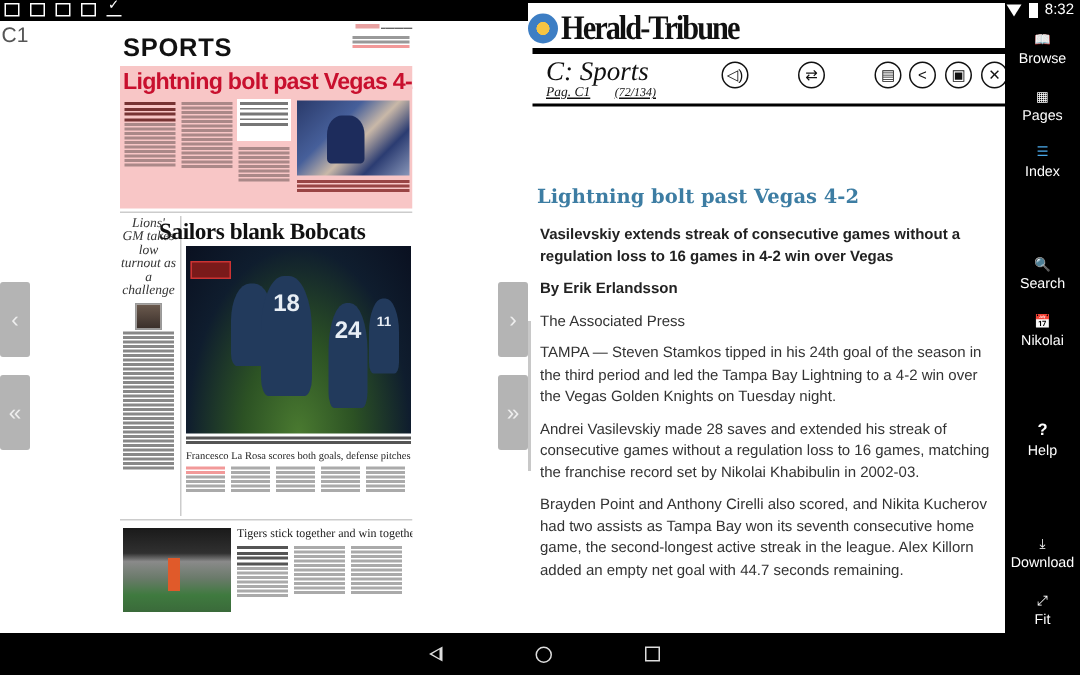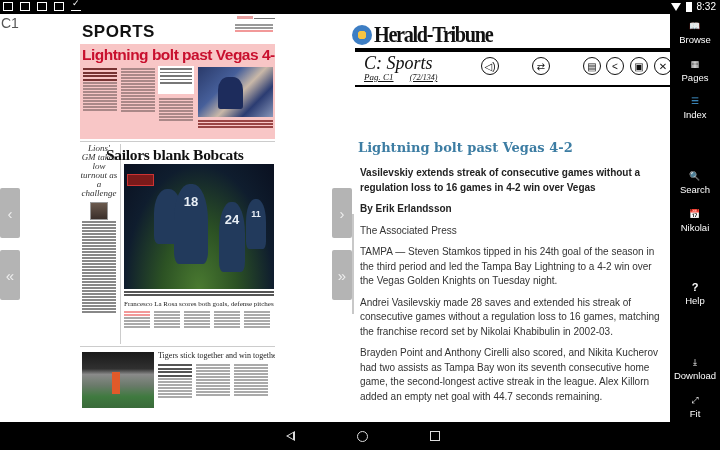--- a/index.html
+++ b/index.html
@@ -43,40 +43,40 @@
 
   .p-side { position: absolute; left: 0; top: 128px; width: 38px; height: 200px; }
   .p-side-head { font-style: italic; font-size: 9px; line-height: 9px; color: #333; text-align: center; }
   .p-side-photo { width: 18px; height: 18px; margin: 4px auto 1px; background: linear-gradient(#6b5a4e, #3a2f2a); border: 1px solid #999; }
   .p-side-lines div { height: 1.5px; background: #888; margin: 0 2px 1.5px; }
   .p-vline { position: absolute; left: 40px; top: 128px; width: 1px; height: 200px; background: #ccc; }
 
   .p-main-title { position: absolute; left: 26px; top: 130px; font-family: "Liberation Serif", serif; font-weight: bold; font-size: 15.5px; color: #111; white-space: nowrap; letter-spacing: -0.3px; }
   .p-main-photo { position: absolute; left: 44px; top: 148px; width: 150px; height: 125px; background: radial-gradient(ellipse at 50% 100%, #4a7a30 0%, #2c5224 35%, #0f1d2e 70%, #0a1020 100%); overflow: hidden; }
   .pl { position: absolute; background: #223a5c; border-radius: 45% 45% 15% 15%; }
-  .pl .num { position: absolute; color: #e8eef5; font-family: "Liberation Sans", sans-serif; font-weight: bold; font-size: 13px; left: 50%; transform: translateX(-50%); top: 10px; }
+  .pl .num { position: absolute; color: #e8eef5; font-family: "Liberation Sans", sans-serif; font-weight: bold; font-size: 16px; left: 50%; transform: translateX(-50%); top: 10px; }
   .scoreboard { position: absolute; left: 3px; top: 10px; width: 27px; height: 12px; background: #7a1a1a; border: 1px solid #c33; }
   .p-main-cap { position: absolute; left: 44px; top: 275px; width: 150px; }
   .p-main-cap div { height: 1.5px; background: #555; margin-bottom: 1.5px; }
   .p-sub-title { position: absolute; left: 44px; top: 284px; font-family: "Liberation Serif", serif; font-size: 7px; color: #222; white-space: nowrap; }
   .p-sub-cols { position: absolute; left: 44px; top: 295px; width: 150px; height: 30px; }
   .p-sub-cols .p-col div { background: #aaa; }
   .p-hline2 { position: absolute; left: 0; top: 330px; width: 195px; height: 1px; background: #ccc; }
   .p-tigers-title { position: absolute; left: 78px; top: 335px; font-family: "Liberation Serif", serif; font-size: 8px; color: #222; white-space: nowrap; }
   .p-tigers-photo { position: absolute; left: 2px; top: 336px; width: 72px; height: 56px; background: linear-gradient(#1a1a1a 0%, #303030 30%, #8a8a8a 40%, #6a7a6a 60%, #3f7a3f 80%, #3a6a3a 100%); }
   .p-tigers-photo::after { content: ""; position: absolute; left: 30px; top: 20px; width: 8px; height: 22px; background: #e05a2a; }
   .p-tigers-cols { position: absolute; left: 78px; top: 348px; width: 115px; height: 50px; }
   .p-tigers-cols .p-col div { background: #aaa; }
   .p-tigers-cols .p-col div.b { background: #555; }
 
   
   .nav-btn { position: absolute; width: 20px; height: 50px; background: #b4b4b4; border-radius: 2px; color: #eee; font-size: 15px; display: flex; align-items: center; justify-content: center; }
 
   
-  .article { position: absolute; left: 352px; top: 18px; width: 318px; height: 408px; background: #fff; overflow: hidden; }
+  .article { position: absolute; left: 352px; top: 2px; width: 318px; height: 408px; background: #fff; overflow: hidden; }
   .art-logo { position: absolute; left: 0; top: 4px; display: flex; align-items: center; }
   .logo-sun { width: 20px; height: 20px; border-radius: 50%; background: radial-gradient(circle, #f6c443 0 30%, #3d7ec4 32% 100%); margin-right: 2px; }
   .logo-text { font-family: "Liberation Serif", serif; font-size: 23px; font-weight: bold; color: #111; letter-spacing: -1.5px; transform: scaleX(0.88); transform-origin: left; }
   .art-rule-thick { position: absolute; left: 3px; top: 30px; width: 315px; height: 4px; background: #000; }
   .art-section { position: absolute; left: 12px; top: 35px; font-family: "Liberation Serif", serif; font-style: italic; font-size: 18px; color: #111; }
   .art-pag { position: absolute; left: 12px; top: 54px; font-family: "Liberation Serif", serif; font-style: italic; font-size: 9px; color: #111; }
   .art-pag .pag-label { text-decoration: underline; }
   .art-pag .pag-count { margin-left: 14px; font-size: 8px; text-decoration: underline; }
   .art-rule-thin { position: absolute; left: 3px; top: 67px; width: 315px; height: 2px; background: #000; }
   .tool-btn { position: absolute; top: 39px; width: 18px; height: 18px; border: 1.5px solid #111; border-radius: 50%; display: flex; align-items: center; justify-content: center; font-size: 10px; color: #111; background: #fff; }

